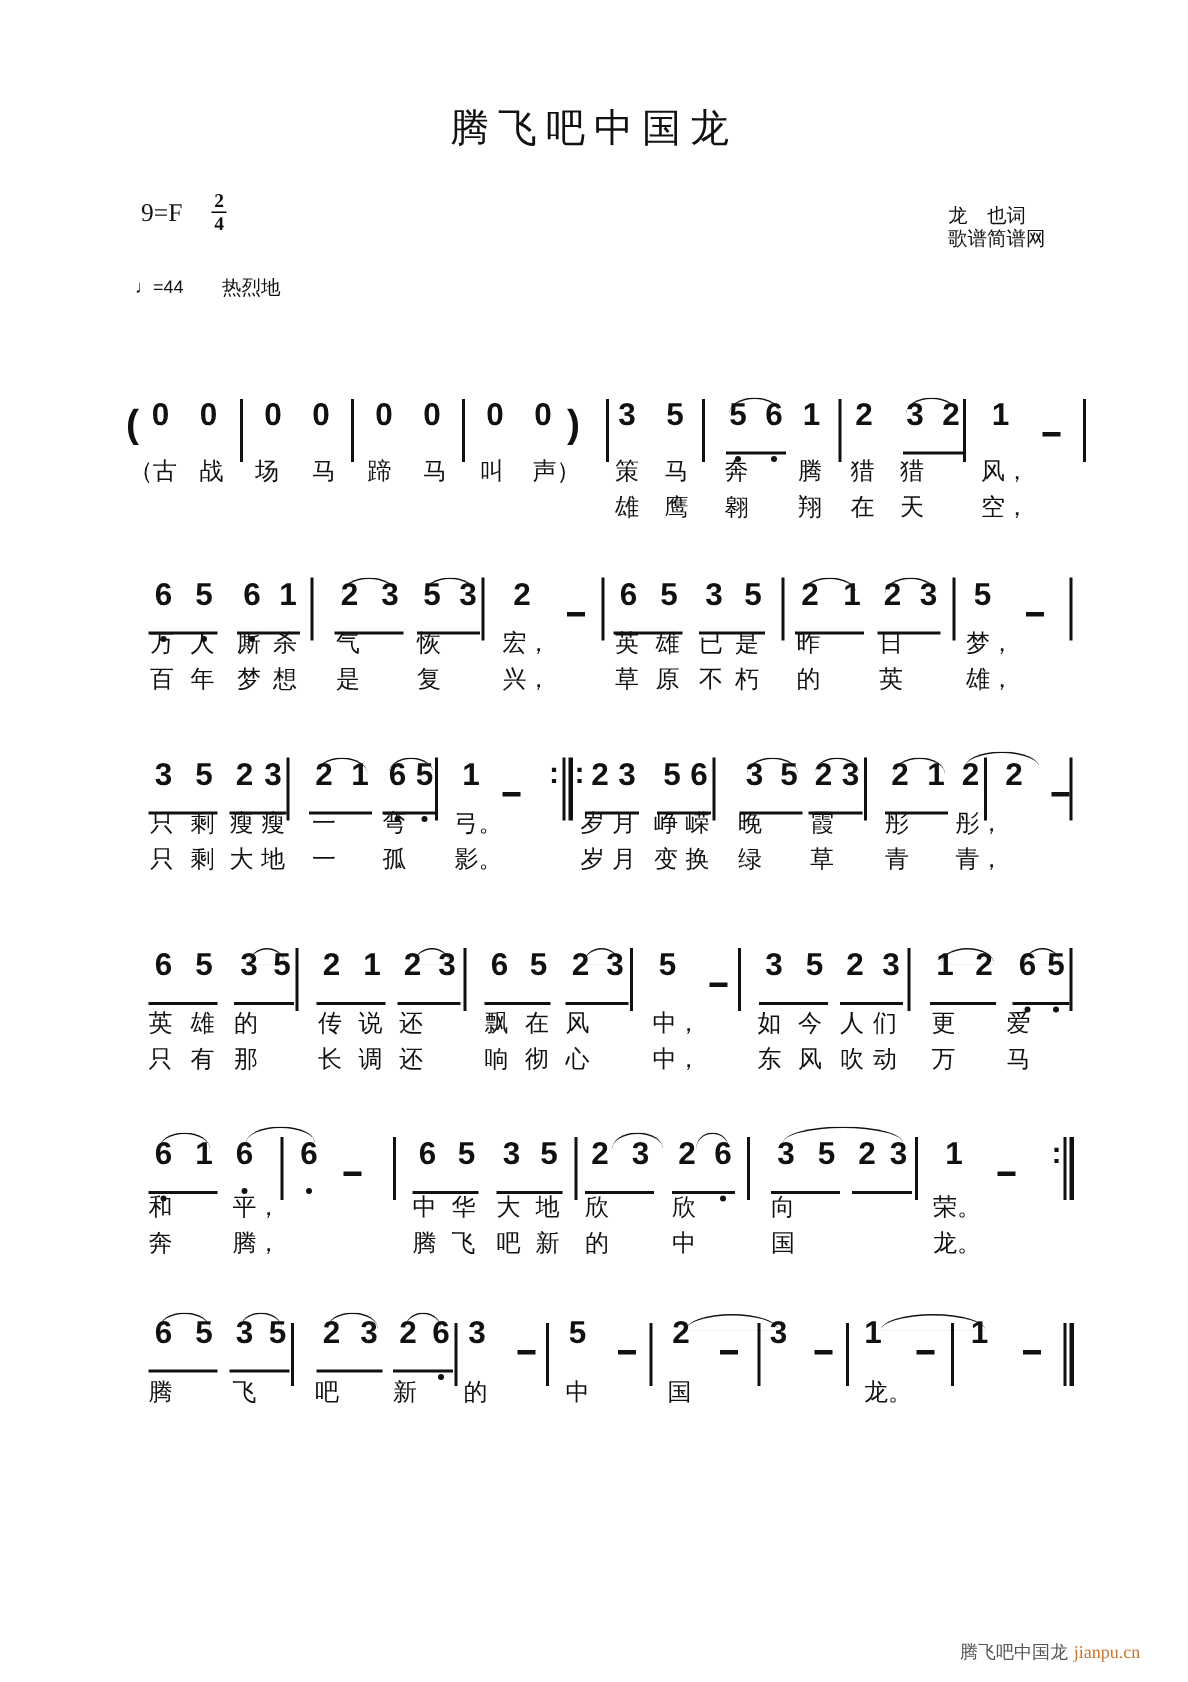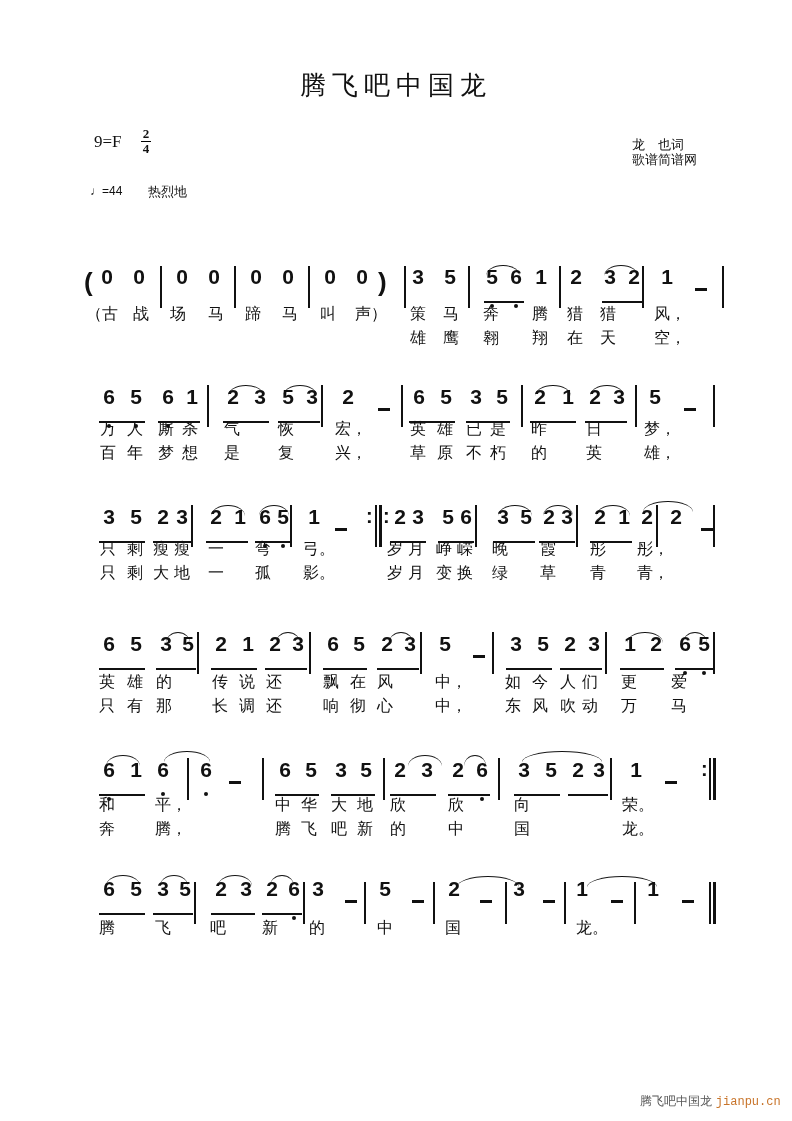--- a/index.html
+++ b/index.html
@@ -26,21 +26,21 @@
   }
   .dash { position: absolute; width: 12px; height: 3px; background: #111; }
   .bar { position: absolute; width: 1.5px; background: #111; }
   .ul { position: absolute; height: 1.5px; background: #111; }
   .dot { position: absolute; width: 4px; height: 4px; border-radius: 50%; background: #111; }
   .arc { position: absolute; border-top: 1.3px solid #111; border-radius: 50% 50% 0 0 / 100% 100% 0 0; height: 10px; }
   .lyric { position: absolute; font-size: 16px; line-height: 20px; font-family: "DejaVu Sans", sans-serif; }
   .paren { position: absolute; font-family: "Liberation Sans", sans-serif; font-weight: bold; font-size: 26px; }
   .rep { position: absolute; font-family: "Liberation Sans", sans-serif; font-weight: bold; font-size: 20px; }
   .watermark { position: absolute; left: 640px; top: 1093px; font-size: 12px; color: #555; }
-  .watermark .site { color: #c8742a; font-family: Liberation Mono, monospace; }
+  .watermark .site { color: #c8742a; font-family: Liberation Serif, serif; }
 </style>
 </head>
 <body>
 
 <div class="title">腾飞吧中国龙</div>
 <div class="key">9=F</div>
 <div class="timesig">
   <div>2</div>
   <div class="line"></div>
   <div>4</div>

